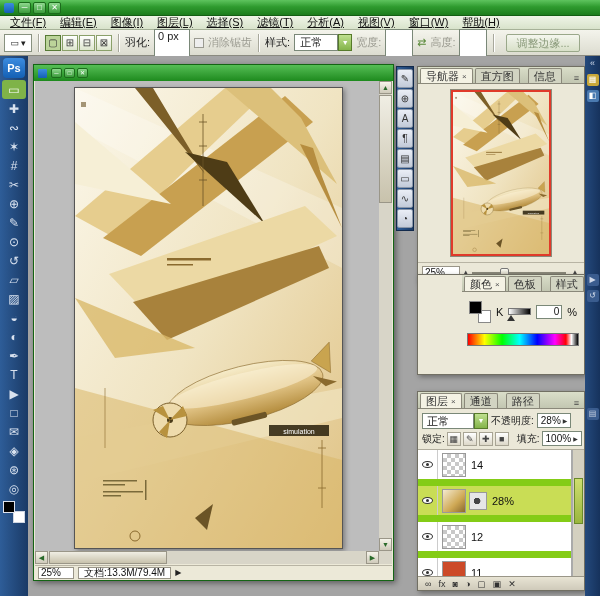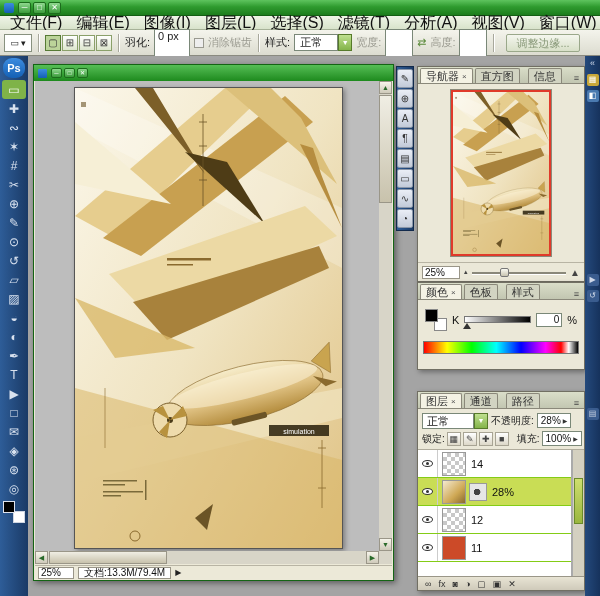--- a/index.html
+++ b/index.html
@@ -11,21 +11,21 @@
     background:linear-gradient(#5ec45e,#2f9b2f 45%,#1c7d1c);border-bottom:1px solid #135f13;color:#fff;}
   .appicon{width:10px;height:10px;background:linear-gradient(#3c8ce0,#1460b4);border-radius:2px;margin:0 4px;flex:none;}
   .titlebar .title{flex:1;text-align:center;font-weight:bold;font-size:10.5px;text-shadow:0 1px 1px rgba(0,0,0,.45);}
   .winbtns{display:flex;gap:2px;margin-right:3px;}
   .winbtn{width:13px;height:12px;background:linear-gradient(#8ed88e,#3a9b3a);border:1px solid #1c6c1c;border-radius:2px;
     color:#fff;font-size:8px;line-height:10px;text-align:center;}
 
   
   .menubar{position:absolute;left:0;top:16px;width:100%;height:14px;display:flex;align-items:center;padding-left:3px;
     background:linear-gradient(#eff5e7,#d8e3cb);border-bottom:1px solid #a6b298;}
-  .mi{padding:0 7px;font-size:16px;line-height:13px;white-space:nowrap;}
+  .mi{padding:0 7px;font-size:11px;line-height:13px;white-space:nowrap;text-decoration:underline;}
 
   
   .optionsbar{position:absolute;left:0;top:30px;width:100%;height:26px;display:flex;align-items:center;gap:4px;
     padding:0 4px;background:linear-gradient(#f4f4ec,#dcdcd0);border-bottom:1px solid #8a8a80;font-size:11px;color:#222;}
   .opt-divider{width:1px;height:18px;background:#a8a89c;box-shadow:1px 0 0 #fff;margin:0 2px;flex:none;}
   .preset-box{width:28px;height:18px;background:#fff;border:1px solid #88917f;display:flex;align-items:center;justify-content:center;gap:2px;font-size:9px;flex:none;}
   .combine{display:flex;gap:1px;flex:none;}
   .cbtn{width:16px;height:16px;border:1px solid #8aa06a;background:linear-gradient(#ffffff,#dde6cd);font-size:10px;line-height:14px;text-align:center;color:#333;}
   .cbtn.sel{background:#bcd49a;border-color:#567a34;}
   .txtbox{background:#fff;border:1px solid #7a8878;height:28px;line-height:13px;padding:0 3px;font-size:11px;}
@@ -37,21 +37,21 @@
   .dropdown .ddtxt{background:#fff;border:1px solid #7a8878;height:17px;line-height:15px;padding:0 5px;min-width:44px;}
   .dd-arrow{width:14px;height:17px;background:linear-gradient(#bfe08f,#84b44a);border:1px solid #567a2a;color:#fff;font-size:7px;line-height:15px;text-align:center;}
   .btn-refine{border:1px solid #9aa88a;background:linear-gradient(#f4f6ee,#d8e0c8);height:18px;line-height:16px;padding:0 9px;color:#8a9a7a;border-radius:2px;margin-left:6px;}
 
   
   .workarea{position:absolute;left:0;top:56px;width:600px;height:540px;background:#a4a4a4;}
 
   
   .toolstrip{position:absolute;left:0;top:0;width:28px;height:100%;padding-top:2px;
     background:linear-gradient(90deg,#2e5d98,#1a3a66);display:flex;flex-direction:column;align-items:center;}
-  .pslogo{width:22px;height:20px;background:linear-gradient(#3c8ce0,#1460b4);border-radius:9px;color:#fff;font-weight:bold;
+  .pslogo{width:22px;height:20px;background:linear-gradient(#3c8ce0,#1460b4);border-radius:4px;color:#fff;font-weight:bold;
     font-size:11px;text-align:center;line-height:20px;margin-bottom:2px;flex:none;}
   .tool{width:24px;height:19px;display:flex;align-items:center;justify-content:center;color:#d9e2ef;font-size:12px;flex:none;}
   .tool.sel{background:#7fb348;border-radius:3px;color:#fff;}
   .swatches{position:relative;width:22px;height:22px;margin-top:3px;flex:none;}
   .sw-back{position:absolute;right:0;bottom:0;width:12px;height:12px;background:#fff;border:1px solid #cfd6e2;}
   .sw-front{position:absolute;left:0;top:0;width:12px;height:12px;background:#000;border:1px solid #dfe4ee;}
 
   
   .docwin{position:absolute;left:33px;top:8px;width:361px;height:517px;background:#ece9d8;
     border:1px solid #146414;box-shadow:2px 2px 6px rgba(0,0,0,.45);}
@@ -79,21 +79,21 @@
   
   .mini-dock{position:absolute;left:396px;top:10px;width:18px;padding:1px 0;
     background:linear-gradient(90deg,#2e5d98,#1a3a66);border:1px solid #122a4c;}
   .mcell{width:16px;height:19px;margin:1px auto;background:linear-gradient(#eaeef6,#c2cad8);border:1px solid #8a96a8;
     color:#333;font-size:10px;text-align:center;line-height:17px;border-radius:2px;}
 
   
   .panel{position:absolute;left:417px;width:168px;background:#ebe8d8;border:1px solid #716f63;
     box-shadow:2px 2px 5px rgba(0,0,0,.35);}
   .p-nav{top:10px;height:216px;}
-  .p-color{top:226px;height:88px;}
+  .p-color{top:218px;height:101px;padding-left:44px;}
   .p-layers{top:335px;height:200px;overflow:hidden;}
   .tabbar{height:17px;display:flex;align-items:flex-end;gap:2px;padding:2px 2px 0;
     background:linear-gradient(#dadec9,#c2c6b1);border-bottom:1px solid #8a887a;}
   .tab{height:15px;line-height:13px;padding:0 5px;font-size:11px;background:#d2d4c2;border:1px solid #8a887a;border-bottom:none;
     border-radius:2px 2px 0 0;color:#333;display:flex;align-items:center;gap:3px;white-space:nowrap;}
   .tab.active{background:#f4f2e4;}
   .tab .x{font-size:8px;color:#555;}
   .tab.gap{margin-left:6px;}
   .pmenu{margin-left:auto;font-size:9px;color:#444;padding:0 3px;}
 
@@ -124,21 +124,21 @@
   
   .lay-controls{display:flex;align-items:center;gap:3px;padding:3px 4px 2px;height:22px;}
   .blendtxt{width:52px;height:16px;background:#fff;border:1px solid #7a8878;line-height:14px;padding:0 4px;font-size:11px;}
   .blend .dd-arrow{height:16px;line-height:14px;}
   .lbl{font-size:10px;color:#222;white-space:nowrap;}
   .opbox{display:flex;align-items:center;background:#fff;border:1px solid #7a8878;height:15px;padding:0 3px;gap:2px;font-size:10px;}
   .opbox .ar{font-size:6px;color:#333;}
   .lay-locks{display:flex;align-items:center;gap:2px;padding:0 4px 3px;height:19px;border-bottom:1px solid #b0ac9c;}
   .lockbtn{width:14px;height:14px;border:1px solid #a8a494;background:linear-gradient(#fff,#ddd8c8);font-size:9px;text-align:center;line-height:12px;color:#444;flex:none;}
   .lay-list{position:absolute;left:0;right:12px;top:58px;bottom:14px;background:#fff;overflow:hidden;border-right:1px solid #aaa;}
-  .lrow{height:28px;display:flex;align-items:center;border-bottom:1px solid #84cc16;background:#fff;}
+  .lrow{height:36px;display:flex;align-items:center;border-bottom:7px solid #84cc16;background:#fff;}
   .lrow.sel{background:#c9dd55;}
   .eyecell{width:20px;align-self:stretch;border-right:1px solid #ccc;display:flex;align-items:center;justify-content:center;flex:none;}
   .eye{width:11px;height:7px;border:1px solid #333;border-radius:50%;position:relative;background:#fff;}
   .eye::after{content:"";position:absolute;left:3px;top:1px;width:3px;height:3px;border-radius:50%;background:#333;}
   .thumb{width:24px;height:24px;border:1px solid #999;margin-left:4px;flex:none;}
   .checker{background-color:#fff;
     background-image:linear-gradient(45deg,#c8c8c8 25%,transparent 25%,transparent 75%,#c8c8c8 75%),
                      linear-gradient(45deg,#c8c8c8 25%,transparent 25%,transparent 75%,#c8c8c8 75%);
     background-size:8px 8px;background-position:0 0,4px 4px;}
   .thumb-art{background:linear-gradient(135deg,#f4ead0,#cfa854 60%,#8a6a2e);}

